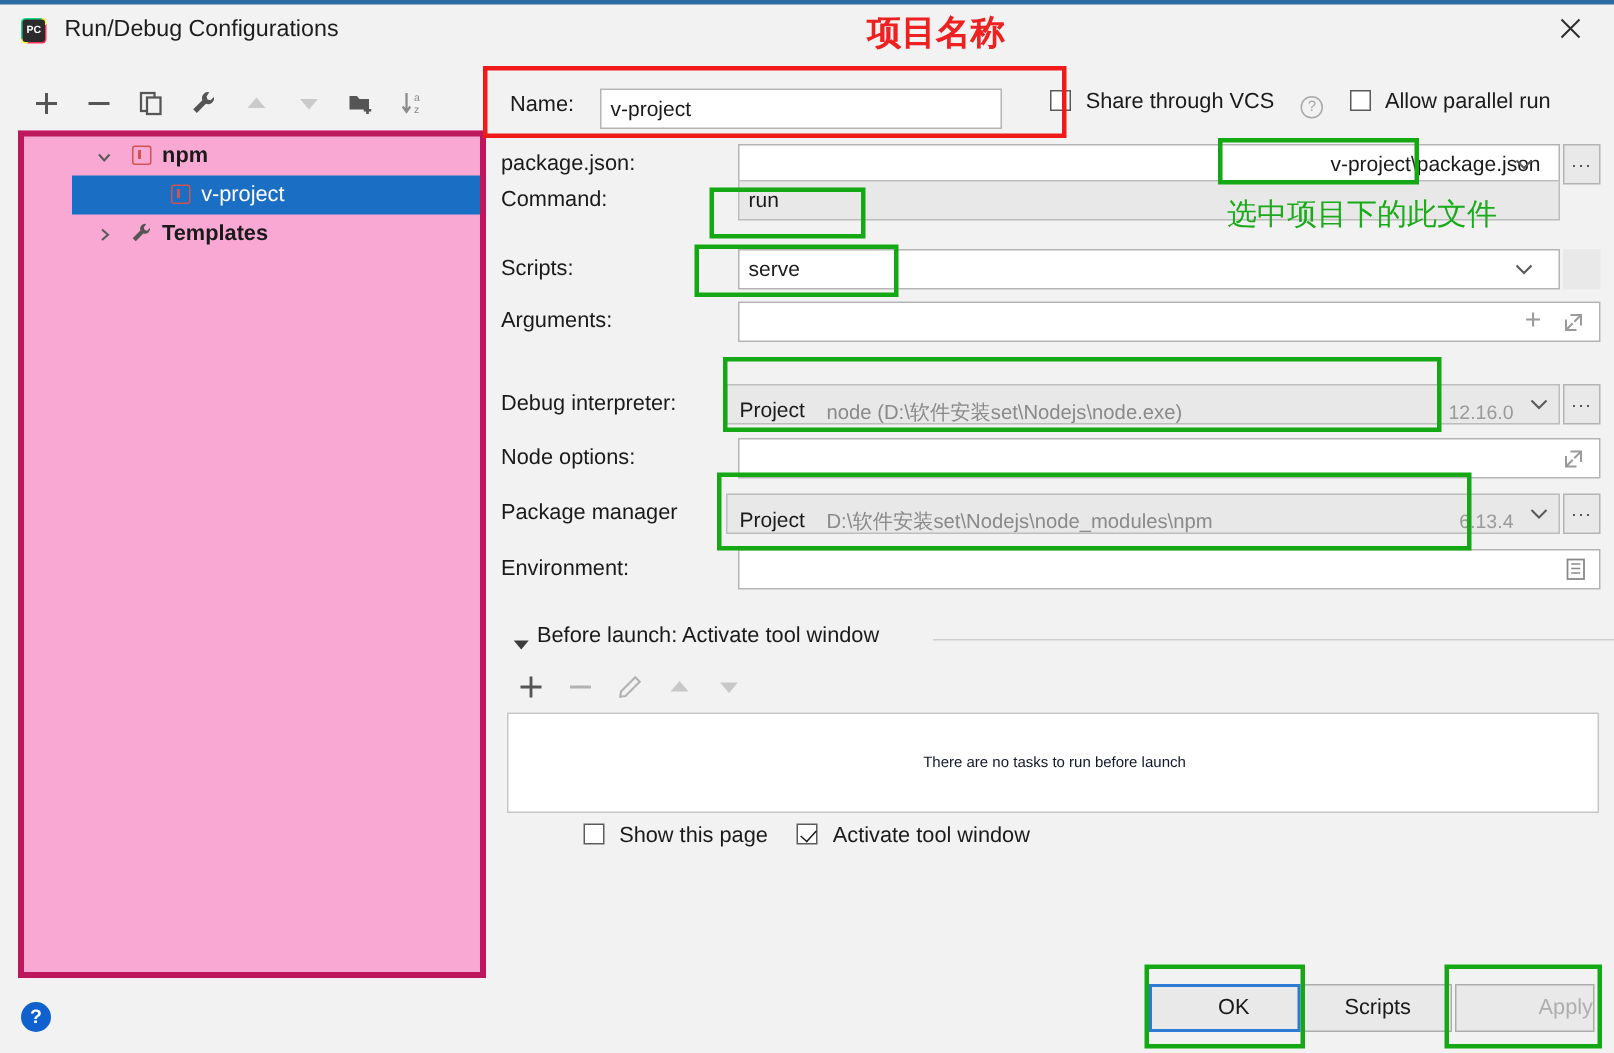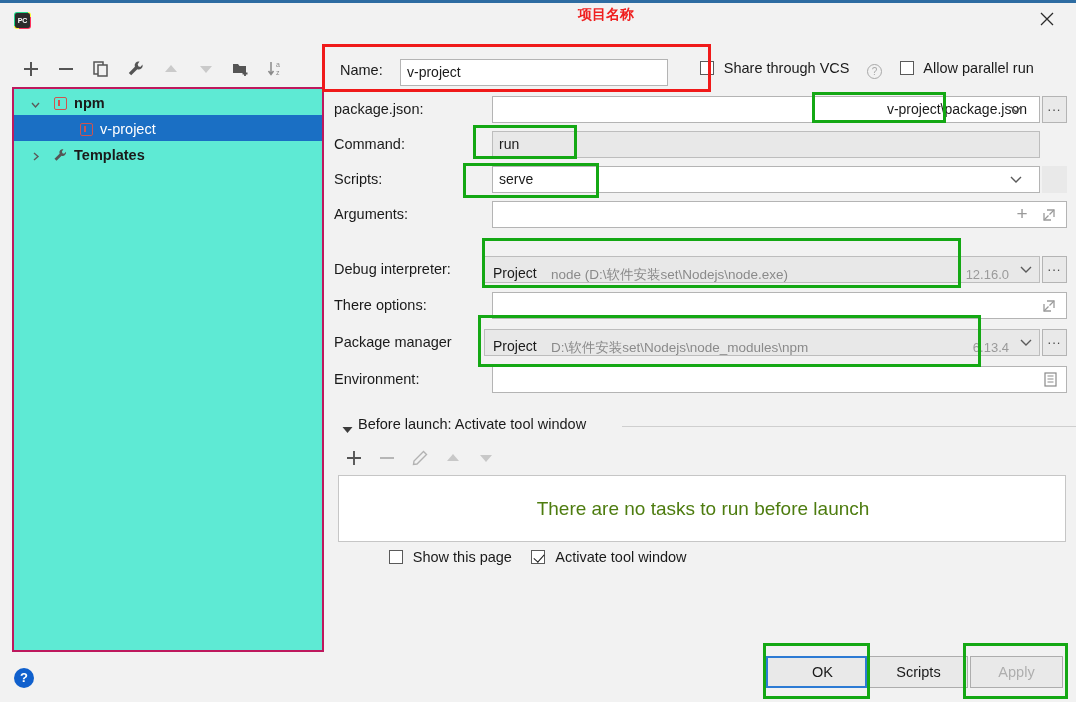--- a/index.html
+++ b/index.html
@@ -62,23 +62,24 @@
   .tbtn {
     position: absolute; top: 0; width: 30px; height: 30px;
     cursor: pointer;
   }
   .tbtn svg { position: absolute; left: 6px; top: 6px; }
   .tbtn.dis { opacity: 0.38; cursor: default; }
 
   #tree {
     position: absolute; left: 12px; top: 87px;
     width: 312px; height: 565px;
-    background: #5eead4;
-    border: 2px solid #be185d;
+    background: #f9a8d4;
+    border: 4px solid #be185d;
     overflow: hidden;
+    padding-left: 32px;
   }
   .tree-row {
     position: relative; height: 26px; line-height: 26px;
     white-space: nowrap; cursor: pointer;
     font-size: 14.5px;
   }
   .tree-row.selected { background: #1a6fc4; color: #ffffff; }
   .tw {
     display: inline-block; width: 22px; text-align: center;
     vertical-align: middle; color: #5a5a5a;
@@ -201,70 +202,71 @@
   .blbtn svg { position: absolute; left: 8px; top: 7px; }
   .blbtn.dis { opacity: 0.4; cursor: default; }
   #bl-box {
     position: absolute; left: 338px; top: 475px;
     width: 728px; height: 67px;
     background: #ffffff; border: 1px solid #c6c6c6;
   }
   #bl-empty {
     position: absolute; left: 0; top: 0; width: 728px; height: 65px;
     line-height: 65px; text-align: center;
-    font-size: 19px; color: #4d7c0f;
+    font-size: 10px; color: #0f172a;
   }
   #bottom-checks {
     position: absolute; left: 344px; top: 549px; white-space: nowrap; margin-left: 45px;
   }
   #bottom-checks .gap { display: inline-block; width: 12px; }
 
   
   .dlgbtn {
     position: absolute; height: 32px;
     background: #e9e9e9; border: 1px solid #adadad;
     font-size: 14.5px; color: #1a1a1a;
     text-align: center; line-height: 30px;
     cursor: pointer;
   }
   .dlgbtn.focus {
     border: 2px solid #2d7bd4;
     line-height: 28px;
     padding-left: 12px;
   }
-  .dlgbtn.disabled { color: #aeaeae; cursor: default; }
+  .dlgbtn.disabled { color: #aeaeae; cursor: default; text-align: right; }
   #help-btn {
     position: absolute; left: 14px; top: 668px;
     width: 20px; height: 20px; border-radius: 50%;
     background: #1060cd; color: #ffffff;
     font-size: 13px; font-weight: bold;
     text-align: center; line-height: 20px;
     cursor: pointer;
   }
 
   
   .anno-box {
     position: absolute; pointer-events: none;
   }
   .anno-red { border: 3px solid #f01a1a; }
   .anno-green { border: 3px solid #14a814; }
   .anno-text {
     position: absolute; white-space: nowrap; pointer-events: none;
-    font-size: 14px; font-weight: bold;
+    font-size: 23px; font-weight: bold;
   }
   .anno-text.red { color: #ef2020; }
   .anno-text.green { color: #1aaa1a; font-weight: normal; font-size: 20px; }
 </style>
 </head>
 <body>
 
 <div id="root">
 
   <div id="titlebar">
     <div id="win-icon"></div>
+    <div id="win-title">Run/Debug Configurations</div>
     <div id="win-close">
       <svg width="14" height="14" viewBox="0 0 14 14">
         <path d="M1 1 L13 13 M13 1 L1 13" stroke="#2b2b2b" stroke-width="1.3" fill="none"></path>
       </svg>
     </div>
   </div>
 
   <div id="left-toolbar">
     <div class="tbtn" style="left:4px">
       <svg width="18" height="18" viewBox="0 0 18 18">
@@ -367,21 +369,21 @@
       <span class="lbl">package.json:</span>
       <div class="fld rt" style="left:160px;top:0;width:548px;padding-right:12px">v-project\package.json</div>
       <div class="chev" style="left:672px;top:0">
         <svg width="12" height="8" viewBox="0 0 12 8">
             <path d="M1 1 L6 6 L11 1" stroke="#5a5a5a" stroke-width="1.4" fill="none"></path>
           </svg>
       </div>
       <div class="dots" style="left:710px;top:0">...</div>
     </div>
 
-    <div class="row" style="top:43px">
+    <div class="row" style="top:32px">
       <span class="lbl">Command:</span>
       <div class="fld gray" style="left:160px;top:0;width:548px">run</div>
     </div>
 
     <div class="row" style="top:78px">
       <span class="lbl">Scripts:</span>
       <div class="fld" style="left:160px;top:0;width:548px">serve</div>
       <div class="chev" style="left:672px;top:0">
         <svg width="12" height="8" viewBox="0 0 12 8">
             <path d="M1 1 L6 6 L11 1" stroke="#5a5a5a" stroke-width="1.4" fill="none"></path>
@@ -413,21 +415,21 @@
       </div>
       <div class="chev" style="left:682px;top:0">
         <svg width="12" height="8" viewBox="0 0 12 8">
             <path d="M1 1 L6 6 L11 1" stroke="#5a5a5a" stroke-width="1.4" fill="none"></path>
           </svg>
       </div>
       <div class="dots" style="left:710px;top:0">...</div>
     </div>
 
     <div class="row" style="top:204px">
-      <span class="lbl">There options:</span>
+      <span class="lbl">Node options:</span>
       <div class="fld" style="left:160px;top:0;width:575px"></div>
       <div class="expander" style="left:706px;top:0">
         <svg width="14" height="14" viewBox="0 0 14 14">
           <path d="M5 2 H12 V9" stroke="#9a9a9a" stroke-width="1.3" fill="none"></path>
           <path d="M12 2 L7.5 6.5" stroke="#9a9a9a" stroke-width="1.3" fill="none"></path>
           <path d="M9 12 H2 V5" stroke="#9a9a9a" stroke-width="1.3" fill="none"></path>
           <path d="M2 12 L6.5 7.5" stroke="#9a9a9a" stroke-width="1.3" fill="none"></path>
         </svg>
       </div>
     </div>
@@ -511,20 +513,21 @@
 
   <div class="dlgbtn focus" style="left:766px;top:656px;width:101px">OK</div>
   <div class="dlgbtn" style="left:869px;top:656px;width:99px">Scripts</div>
   <div class="dlgbtn disabled" style="left:970px;top:656px;width:93px">Apply</div>
   <div id="help-btn">?</div>
 
   <div class="anno-text red" style="left:578px;top:6px">项目名称</div>
   <div class="anno-box anno-red" style="left:322px;top:44px;width:389px;height:48px"></div>
 
   <div class="anno-box anno-green" style="left:812px;top:92px;width:134px;height:31px"></div>
+  <div class="anno-text green" style="left:818px;top:129px">选中项目下的此文件</div>
 
   <div class="anno-box anno-green" style="left:473px;top:125px;width:104px;height:34px"></div>
   <div class="anno-box anno-green" style="left:463px;top:163px;width:136px;height:35px"></div>
 
   <div class="anno-box anno-green" style="left:482px;top:238px;width:479px;height:50px"></div>
   <div class="anno-box anno-green" style="left:478px;top:315px;width:503px;height:52px"></div>
 
   <div class="anno-box anno-green" style="left:763px;top:643px;width:107px;height:56px"></div>
   <div class="anno-box anno-green" style="left:963px;top:643px;width:105px;height:56px"></div>
 

